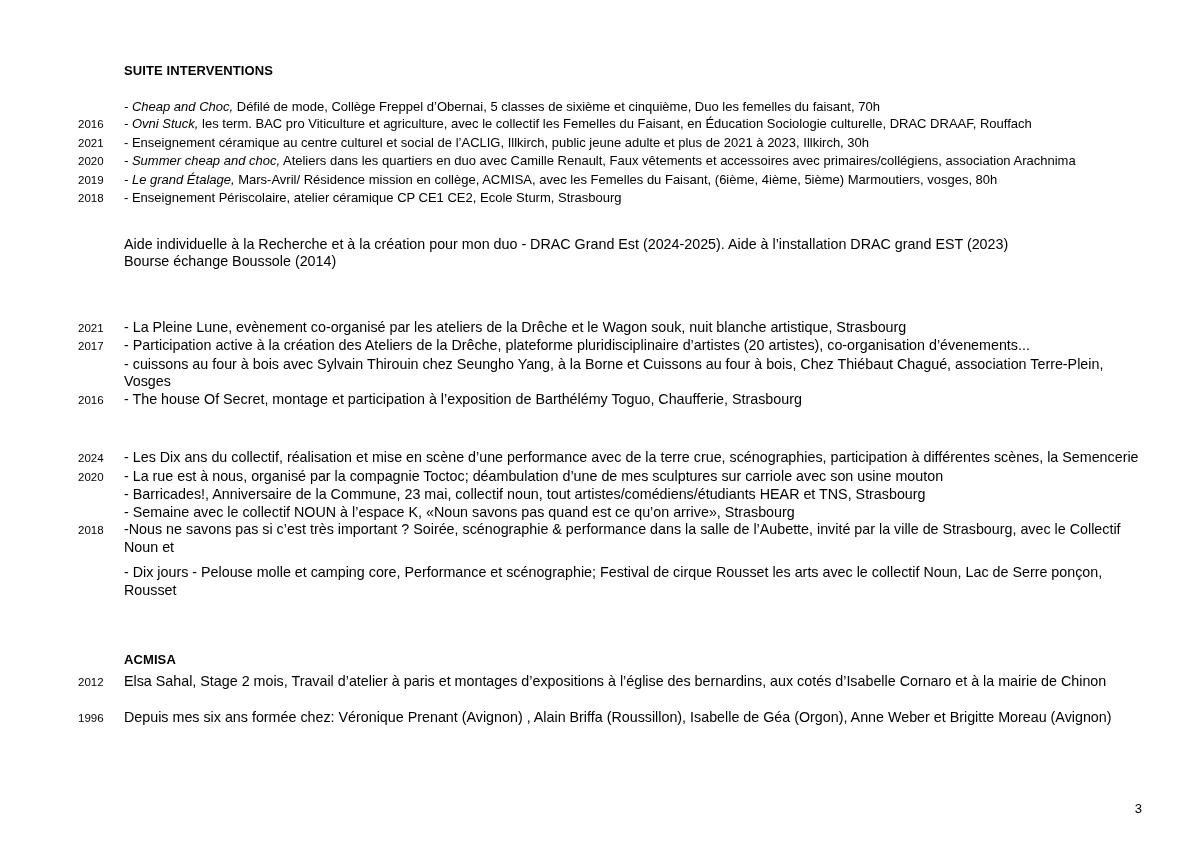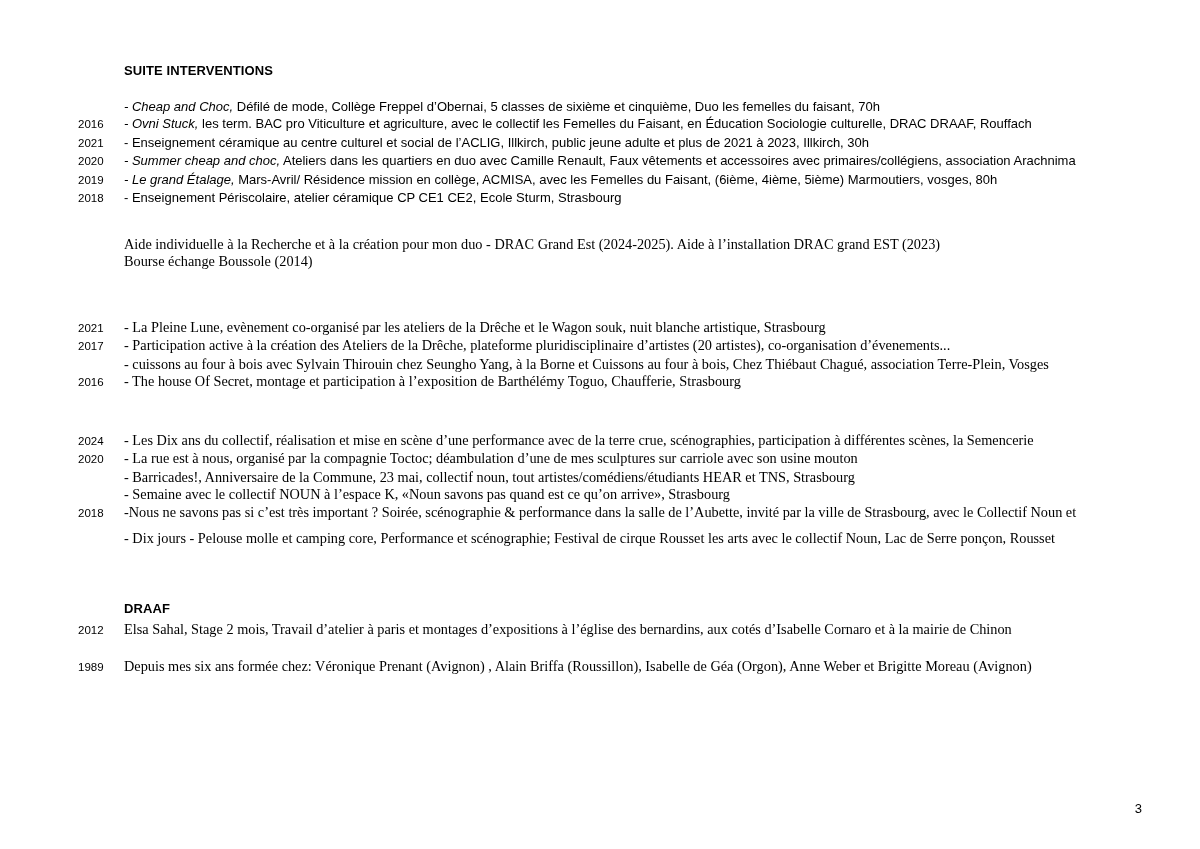--- a/index.html
+++ b/index.html
@@ -37,21 +37,21 @@
     text-align: left;
     font-size: 11.5px;
     line-height: 17.5px;
   }
   .line .bd {
     flex: 1;
     font-size: 13px;
     line-height: 17.5px;
   }
   .line .bd.serif {
-    font-family: Liberation Serif, serif;
+    font-family: Liberation Sans, sans-serif;
     font-size: 14.3px;
   }
   i, .it { font-style: italic; }
 
   .page-number {
     position: absolute;
     right: 58px;
     bottom: 32px;
     font-size: 13px;
     line-height: 16px;
@@ -192,35 +192,35 @@
     <div class="line">
       <div class="yr"></div>
       <div class="bd serif">- Dix jours - Pelouse molle et camping core, Performance et scénographie; Festival de cirque Rousset les arts avec le collectif Noun, Lac de Serre ponçon, Rousset</div>
     </div>
 
     <div class="sp-30"></div>
     <div class="sp-22"></div>
 
     <div class="line">
       <div class="yr"></div>
-      <div class="bd section-title">DRAAF</div>
+      <div class="bd section-title">ACMISA</div>
     </div>
 
     <div class="sp-4"></div>
 
     <div class="line">
       <div class="yr">2012</div>
       <div class="bd serif">Elsa Sahal, Stage 2 mois, Travail d’atelier à paris et montages d’expositions à l’église des bernardins, aux cotés d’Isabelle Cornaro et à la mairie de Chinon</div>
     </div>
 
 
     <div class="sp-18"></div>
 
     <div class="line">
-      <div class="yr">1989</div>
+      <div class="yr">1996</div>
       <div class="bd serif">Depuis mes six ans formée chez: Véronique Prenant (Avignon) , Alain Briffa (Roussillon), Isabelle de Géa (Orgon), Anne Weber et Brigitte Moreau (Avignon)</div>
     </div>
 
   </div>
 
   <div class="page-number">3</div>
 
 </div>
 
 </body></html>

